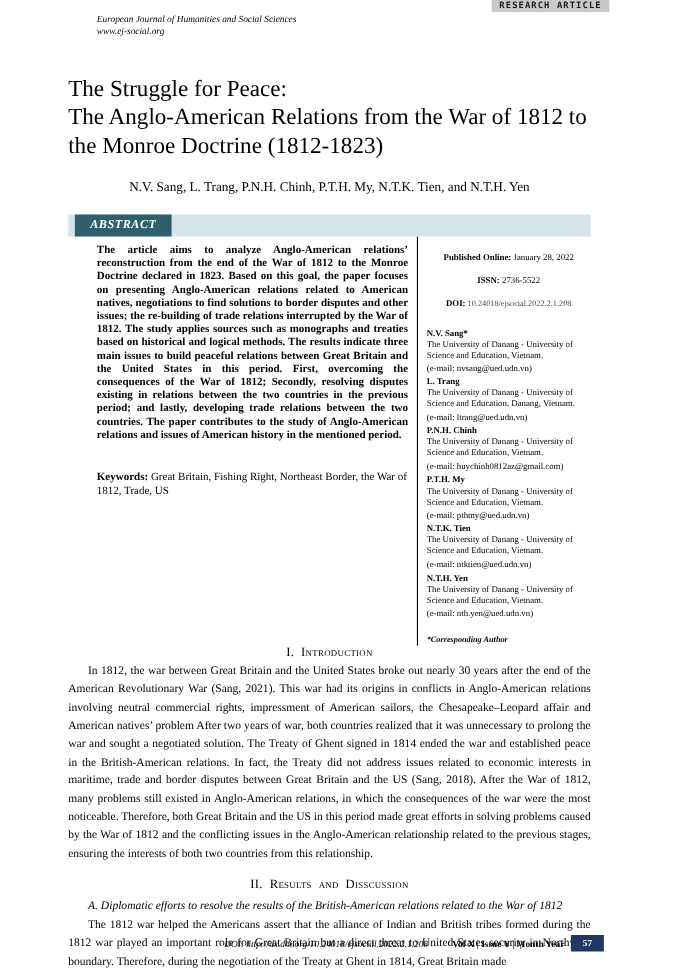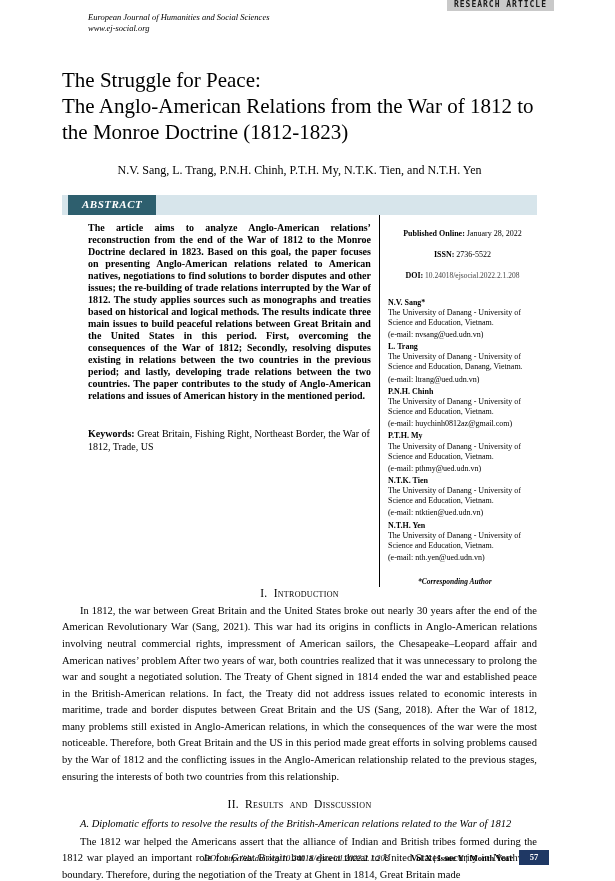--- a/index.html
+++ b/index.html
@@ -48,21 +48,21 @@
   }
   .abstract-text { font-size: 10px; font-weight: bold; line-height: 1.2; text-align: justify; }
   .keywords { margin-top: 26px; font-size: 10px; line-height: 1.25; text-align: left; }
   .keywords .kw-label { font-weight: bold; }
 
   .meta-line { margin-bottom: 11px; text-align: center; }
   .meta-line .lbl { font-weight: bold; }
   .meta-line.doi-line .val { font-size: 7.5px; color: #444; }
   .author-block .a-name { font-weight: bold; }
   .author-block .a-email { margin: 2px 0 2px 0; }
-  .corresponding { margin-top: 14px; font-weight: bold; font-style: italic; font-size: 7.5px; margin-left: 30px; }
+  .corresponding { margin-top: 14px; font-weight: bold; font-style: italic; font-size: 7.5px; }
 
   
   .section-heading {
     text-align: center; font-size: 11.5px;
     font-variant: small-caps; letter-spacing: .3px; word-spacing: 3px;
   }
   .body-para {
     margin-top: 4px; font-size: 10.5px; line-height: 1.58;
     text-align: justify; text-indent: 18px;
   }

